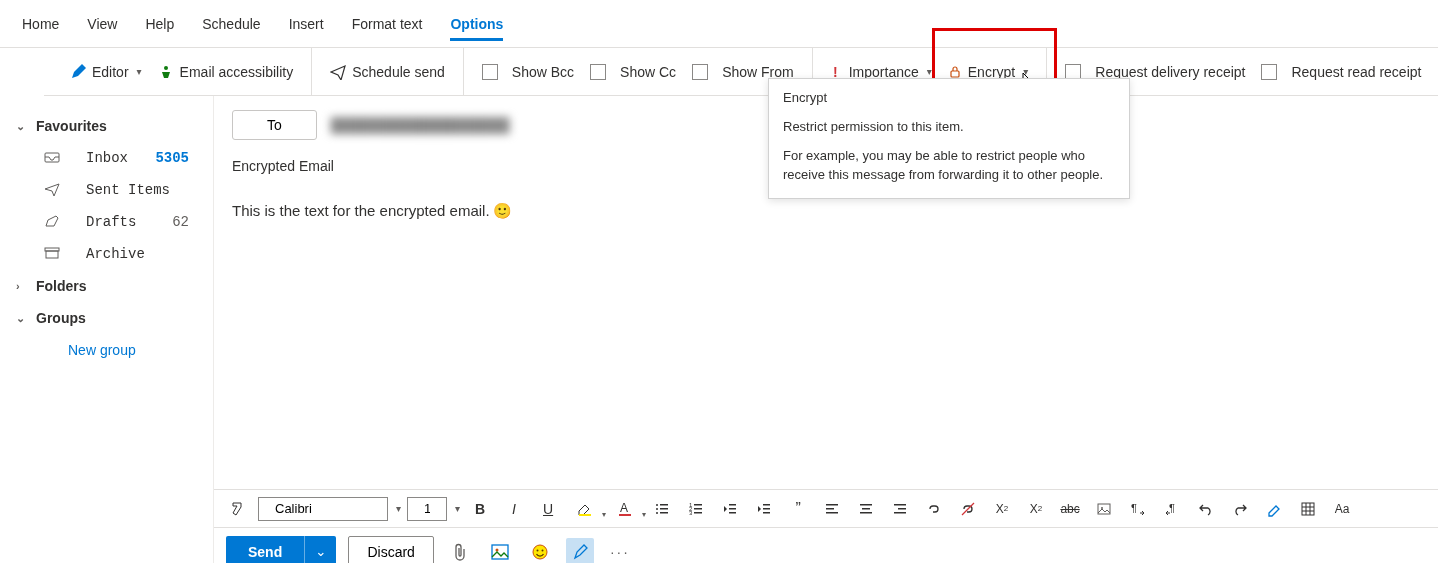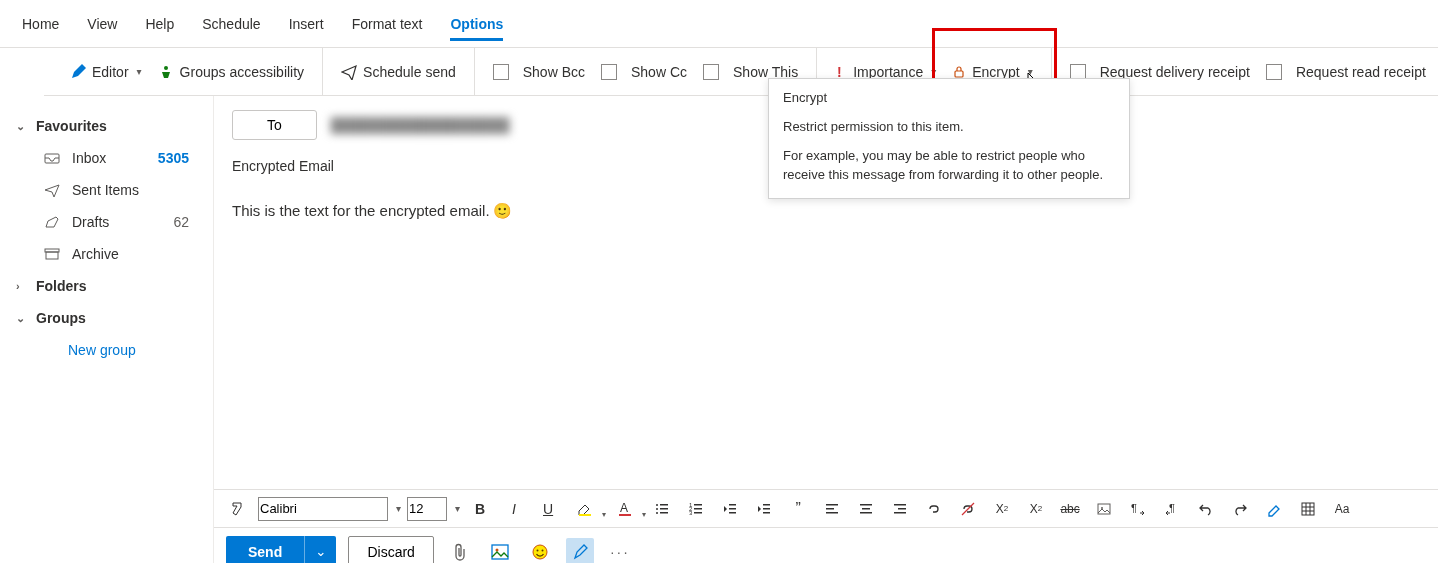--- a/index.html
+++ b/index.html
@@ -25,38 +25,38 @@
   .tooltip-title { font-weight: 400; margin-bottom: 10px; }
   .tooltip-sub { margin-bottom: 10px; }
 
   
   .app-body { display: flex; height: calc(100% - 84px); }
 
   
   .sidebar { width: 213px; padding: 14px 0 0; overflow-y: auto; }
   .sb-head { display: flex; align-items: center; gap: 8px; padding: 8px 16px; font-weight: 600; cursor: pointer; }
   .sb-chev { font-size: 11px; color: #605e5c; width: 12px; }
-  .sb-item { display: flex; align-items: center; gap: 12px; padding: 8px 0 8px 44px; cursor: pointer; }
+  .sb-item { display: flex; gap: 26px; padding: 8px 0 8px 44px; cursor: pointer; font-family: Liberation Mono, monospace; }
   .sb-item .icon { width: 16px; display: inline-flex; justify-content: center; color: #605e5c; }
   .sb-label { flex: 1; }
   .sb-count { color: #0078d4; font-weight: 600; padding-right: 24px; }
   .sb-count.gray { color: #605e5c; font-weight: 400; }
   .sb-link { color: #0078d4; padding: 8px 0 8px 68px; cursor: pointer; }
 
   
   .compose { flex: 1; border-left: 1px solid #edebe9; display: flex; flex-direction: column; position: relative; }
   .to-row { display: flex; align-items: center; padding: 14px 18px 0; gap: 14px; }
   .to-btn { border: 1px solid #c8c6c4; background: #fff; padding: 6px 34px; border-radius: 3px; cursor: pointer; font-size: 14px; }
   .recip { filter: blur(4px); color: #888; }
   .subj-row { padding: 18px 18px 4px; }
   .body-row { padding: 24px 18px; font-size: 15px; flex: 1; }
 
   
   .fmt-bar { display: flex; align-items: center; height: 38px; border-top: 1px solid #e1dfdd; padding: 0 10px; gap: 6px; overflow: hidden; }
-  .fmt-sel { border: 1px solid #8a8886; height: 24px; font-size: 13px; padding: 0 1px; }
+  .fmt-sel { border: 1px solid #8a8886; height: 24px; font-size: 13px; padding: 0 16px; }
   .fmt-font { width: 130px; }
   .fmt-size { width: 40px; }
   .fmt-btn { width: 28px; height: 28px; display: inline-flex; align-items: center; justify-content: center; cursor: pointer; border-radius: 2px; color: #323130; position: relative; }
   .fmt-btn .mini-chev { font-size: 8px; position: absolute; right: -4px; bottom: 4px; color: #605e5c; }
   .fmt-btn.wider { width: 34px; }
 
   
   .send-bar { display: flex; align-items: center; height: 48px; padding: 12px 12px; gap: 12px; border-top: 1px solid #e1dfdd; }
   .send-split { display: flex; }
   .send-main { background: #0078d4; color: #fff; border: none; padding: 8px 22px; font-size: 14px; font-weight:600; cursor: pointer; border-radius: 2px 0 0 2px; }
@@ -91,21 +91,21 @@
       <span>Editor</span>
       <span class="chev">▾</span>
     </div>
     <div class="ribbon-btn">
       <span>
           <svg width="16" height="16" viewBox="0 0 16 16">
             <circle cx="8" cy="4" r="2" fill="#107c10"></circle>
             <path d="M4 8h8l-2 6h-4z" fill="#107c10"></path>
           </svg>
         </span>
-      <span>Groups accessibility</span>
+      <span>Email accessibility</span>
     </div>
   </div>
   <div class="ribbon-group">
     <div class="ribbon-btn">
       <span>
           <svg width="16" height="16" viewBox="0 0 16 16">
             <path d="M1 8l14-6-4 14-3-5z" fill="none" stroke="#323130" stroke-width="1.2"></path>
           </svg>
         </span>
       <span>Schedule send</span>
@@ -115,21 +115,21 @@
     <div class="ribbon-btn">
       <span class="chk"></span>
       <span>Show Bcc</span>
     </div>
     <div class="ribbon-btn">
       <span class="chk"></span>
       <span>Show Cc</span>
     </div>
     <div class="ribbon-btn">
       <span class="chk"></span>
-      <span>Show This</span>
+      <span>Show From</span>
     </div>
   </div>
   <div class="ribbon-group">
     <div class="ribbon-btn">
       <span>
           <svg width="12" height="16" viewBox="0 0 12 16">
             <text x="2" y="13" font-size="14" font-weight="bold" fill="#d13438">!</text>
           </svg>
         </span>
       <span>Importance</span>

